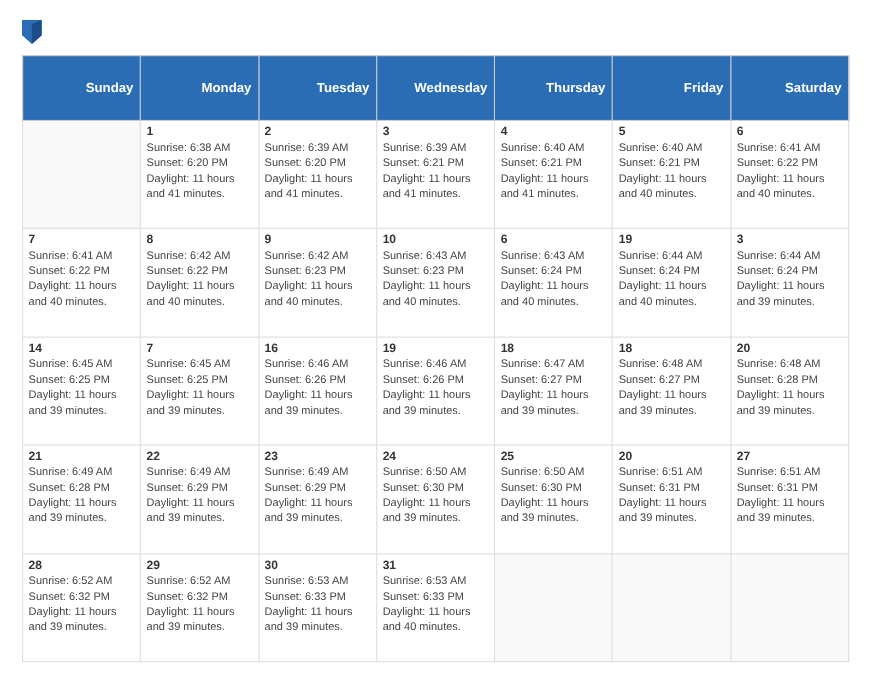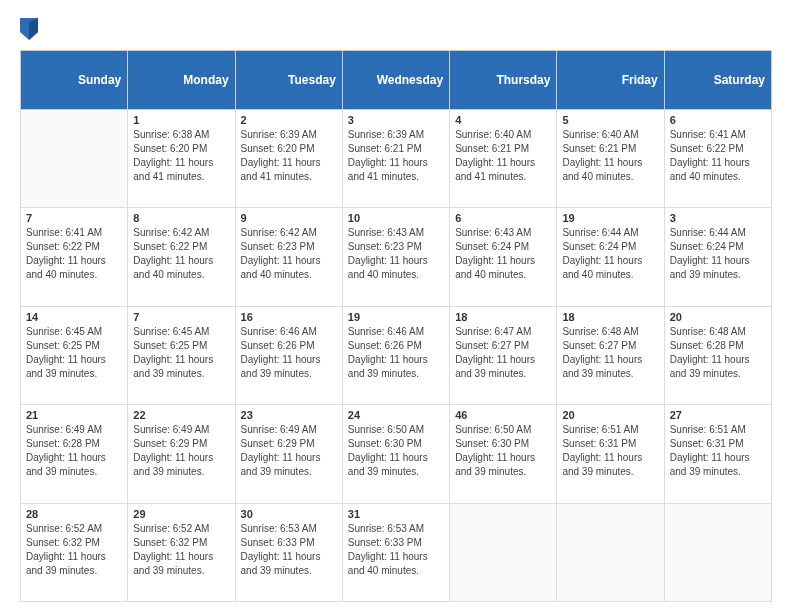--- a/index.html
+++ b/index.html
@@ -301,21 +301,21 @@
 and 39 minutes.</div>
           </td>
           <td>
             <span class="day-num">24</span>
             <div class="cell-info" style="white-space: pre-line;">Sunrise: 6:50 AM
 Sunset: 6:30 PM
 Daylight: 11 hours
 and 39 minutes.</div>
           </td>
           <td>
-            <span class="day-num">46</span>
+            <span class="day-num">25</span>
             <div class="cell-info" style="white-space: pre-line;">Sunrise: 6:50 AM
 Sunset: 6:30 PM
 Daylight: 11 hours
 and 39 minutes.</div>
           </td>
           <td>
             <span class="day-num">20</span>
             <div class="cell-info" style="white-space: pre-line;">Sunrise: 6:51 AM
 Sunset: 6:31 PM
 Daylight: 11 hours

